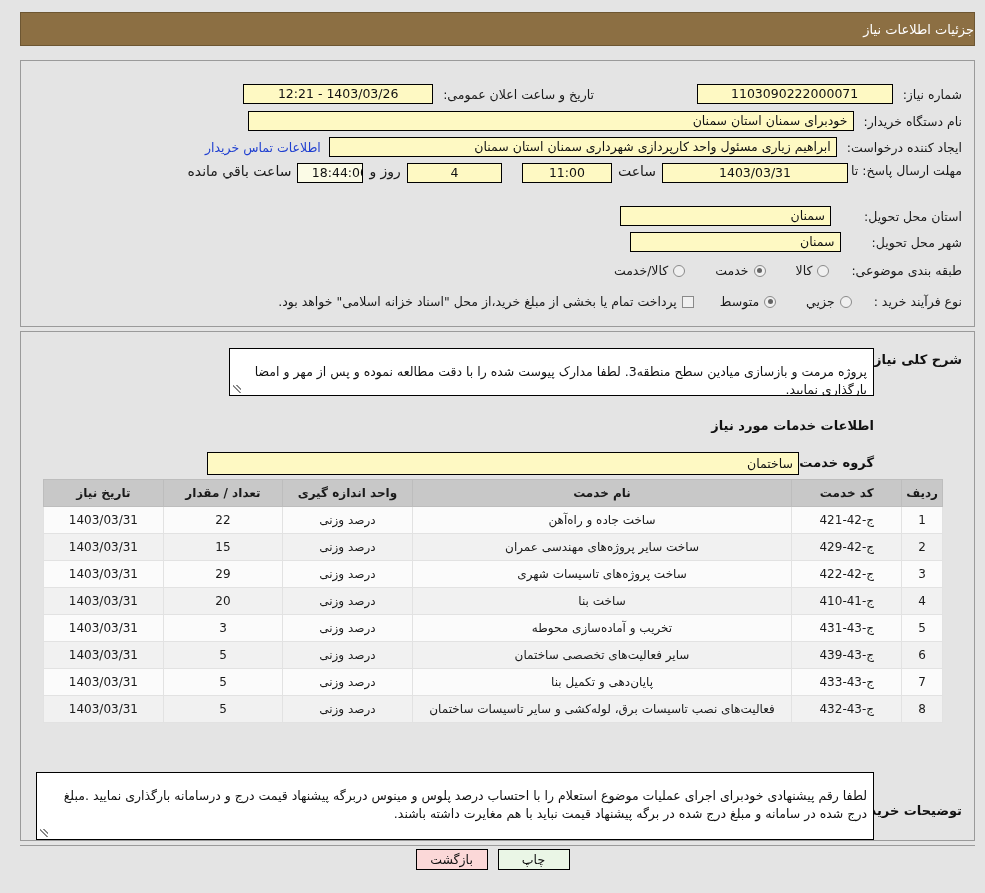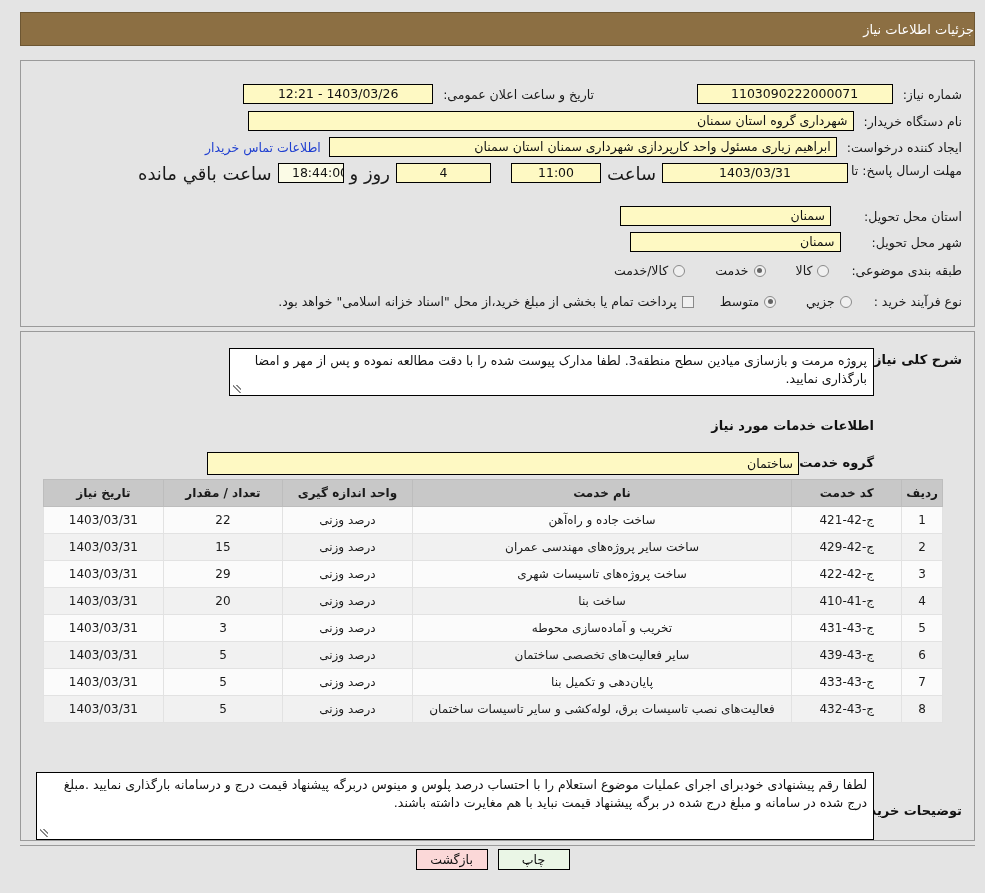--- a/index.html
+++ b/index.html
@@ -73,21 +73,21 @@
     color: #111;
     display: flex;
     align-items: center;
     padding: 0 5px;
     line-height: 18px;
     overflow: hidden;
   }
   .box.center { justify-content: center; }
   .box.start  { justify-content: flex-start; }
   .box.cream { background: #fbfbe6; padding-left: 24px; }
-  .plaintext { font-size: 18px; color: #1a1a1a; }
+  .plaintext { font-size: 14px; color: #1a1a1a; }
   .link { color: #1f3fd0; font-size: 12.5px; cursor: pointer; }
 
   
   .radio {
     width: 12px; height: 12px;
     border-radius: 50%;
     border: 1px solid #8a8a8a;
     background: #f0f0f0;
     display: inline-block;
     position: relative;
@@ -110,21 +110,21 @@
   }
   .opt { display: flex; align-items: center; gap: 5px; }
   .optlabel { font-size: 12.5px; color: #1a1a1a; }
 
   
   .ta {
     background: #ffffff;
     border: 1px solid #000000;
     font-size: 12.5px;
     color: #111;
-    padding: 3px 6px;
+    padding: 14px 6px;
     line-height: 18px;
     text-align: right;
     position: relative;
     overflow: hidden;
   }
   .ta::after {
     content: "";
     position: absolute;
     left: 3px; bottom: 2px;
     width: 8px; height: 8px;
@@ -229,21 +229,21 @@
       <span class="flabel">شماره نیاز:</span>
       <div class="box center" style="width:196px; margin-right:10px;">1103090222000071</div>
     </div>
     <div class="frow" style="top:23px; right:380px;">
       <span class="flabel">تاریخ و ساعت اعلان عمومی:</span>
       <div class="box center" style="width:190px; margin-right:10px;">1403/03/26 - 12:21</div>
     </div>
 
     <div class="frow" style="top:50px; right:12px;">
       <span class="flabel">نام دستگاه خریدار:</span>
-      <div class="box start" style="width:606px; margin-right:10px;">شهرداری گروه استان سمنان</div>
+      <div class="box start" style="width:606px; margin-right:10px;">خودبرای سمنان استان سمنان</div>
     </div>
 
     <div class="frow" style="top:76px; right:12px;">
       <span class="flabel">ایجاد کننده درخواست:</span>
       <div class="box start" style="width:508px; margin-right:10px;">ابراهیم زیاری مسئول واحد کارپردازی شهرداری سمنان استان سمنان</div>
       <span class="link" style="margin-right:8px;">اطلاعات تماس خریدار</span>
     </div>
 
     <div class="frow" style="top:102px; right:12px; align-items:flex-start;">
       <span class="flabel" style="display:block; width:110px;">مهلت ارسال پاسخ: تا تاریخ:</span>

